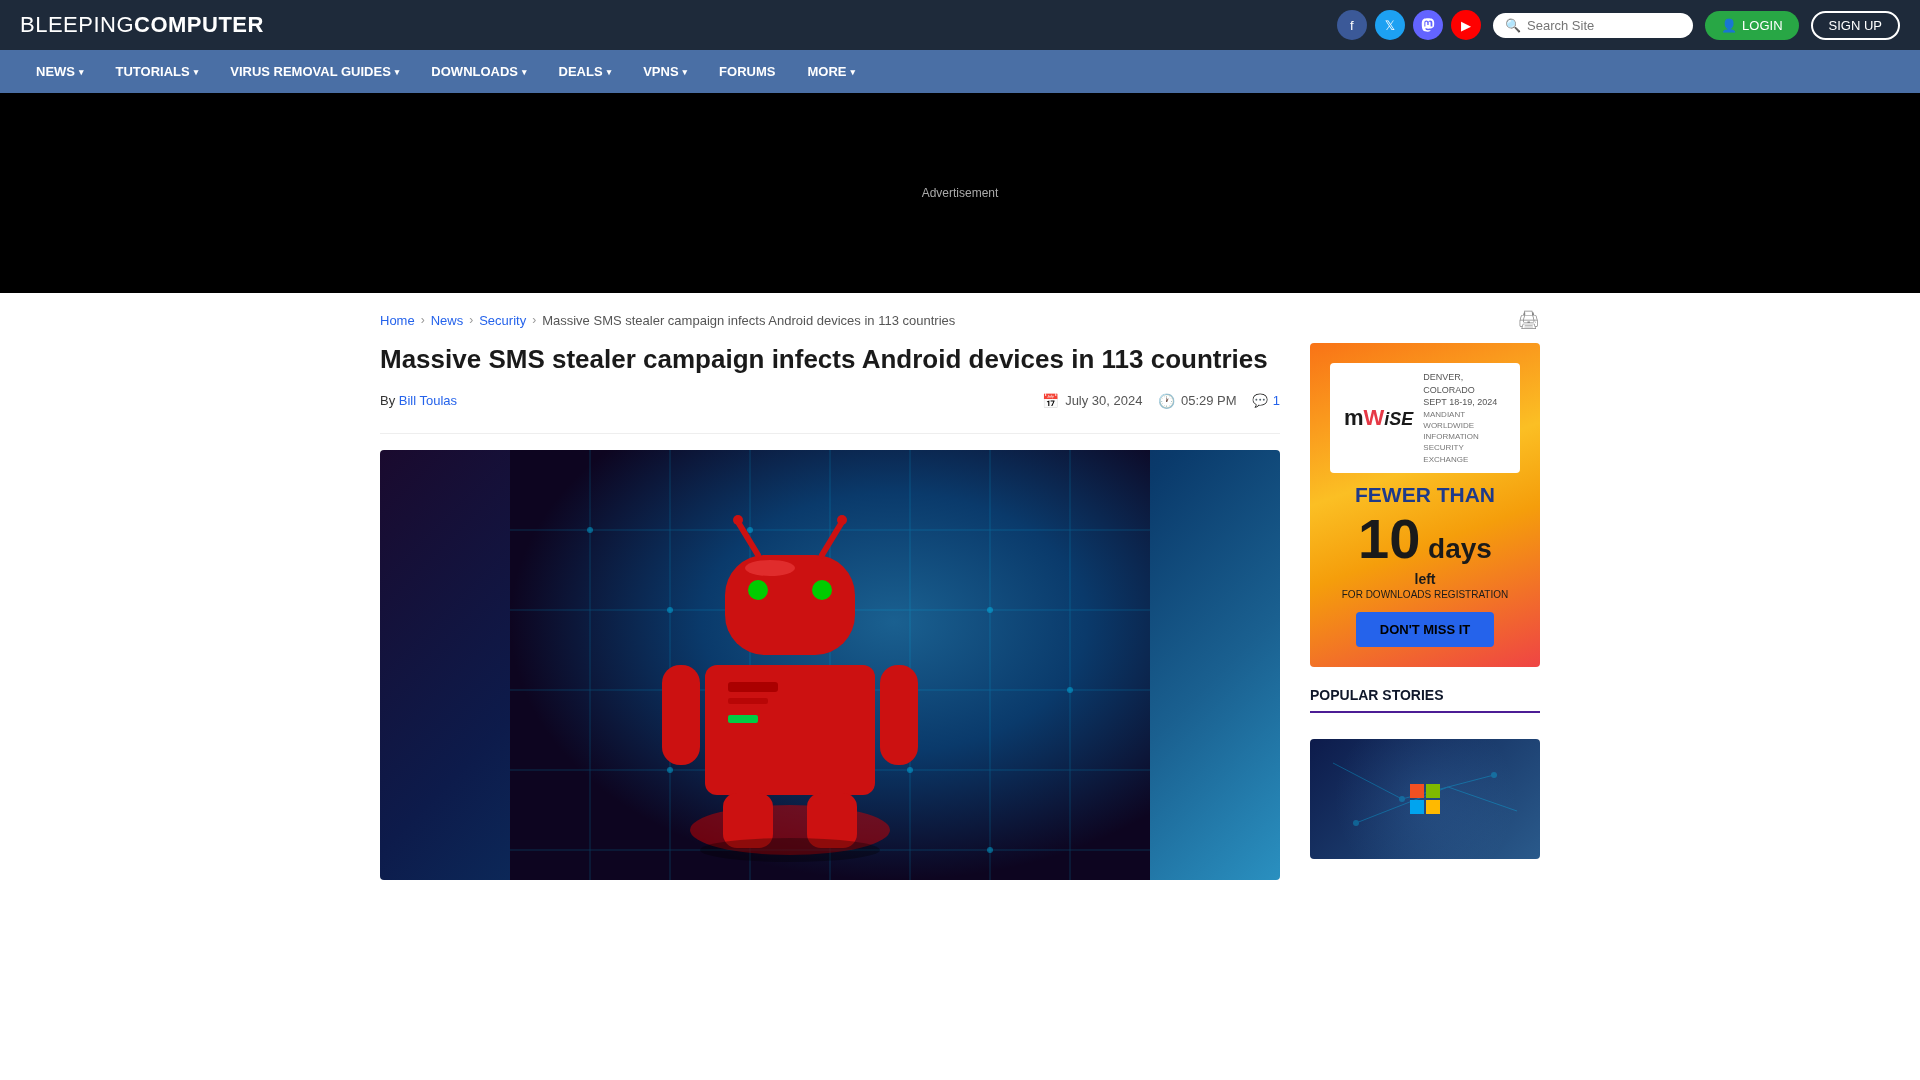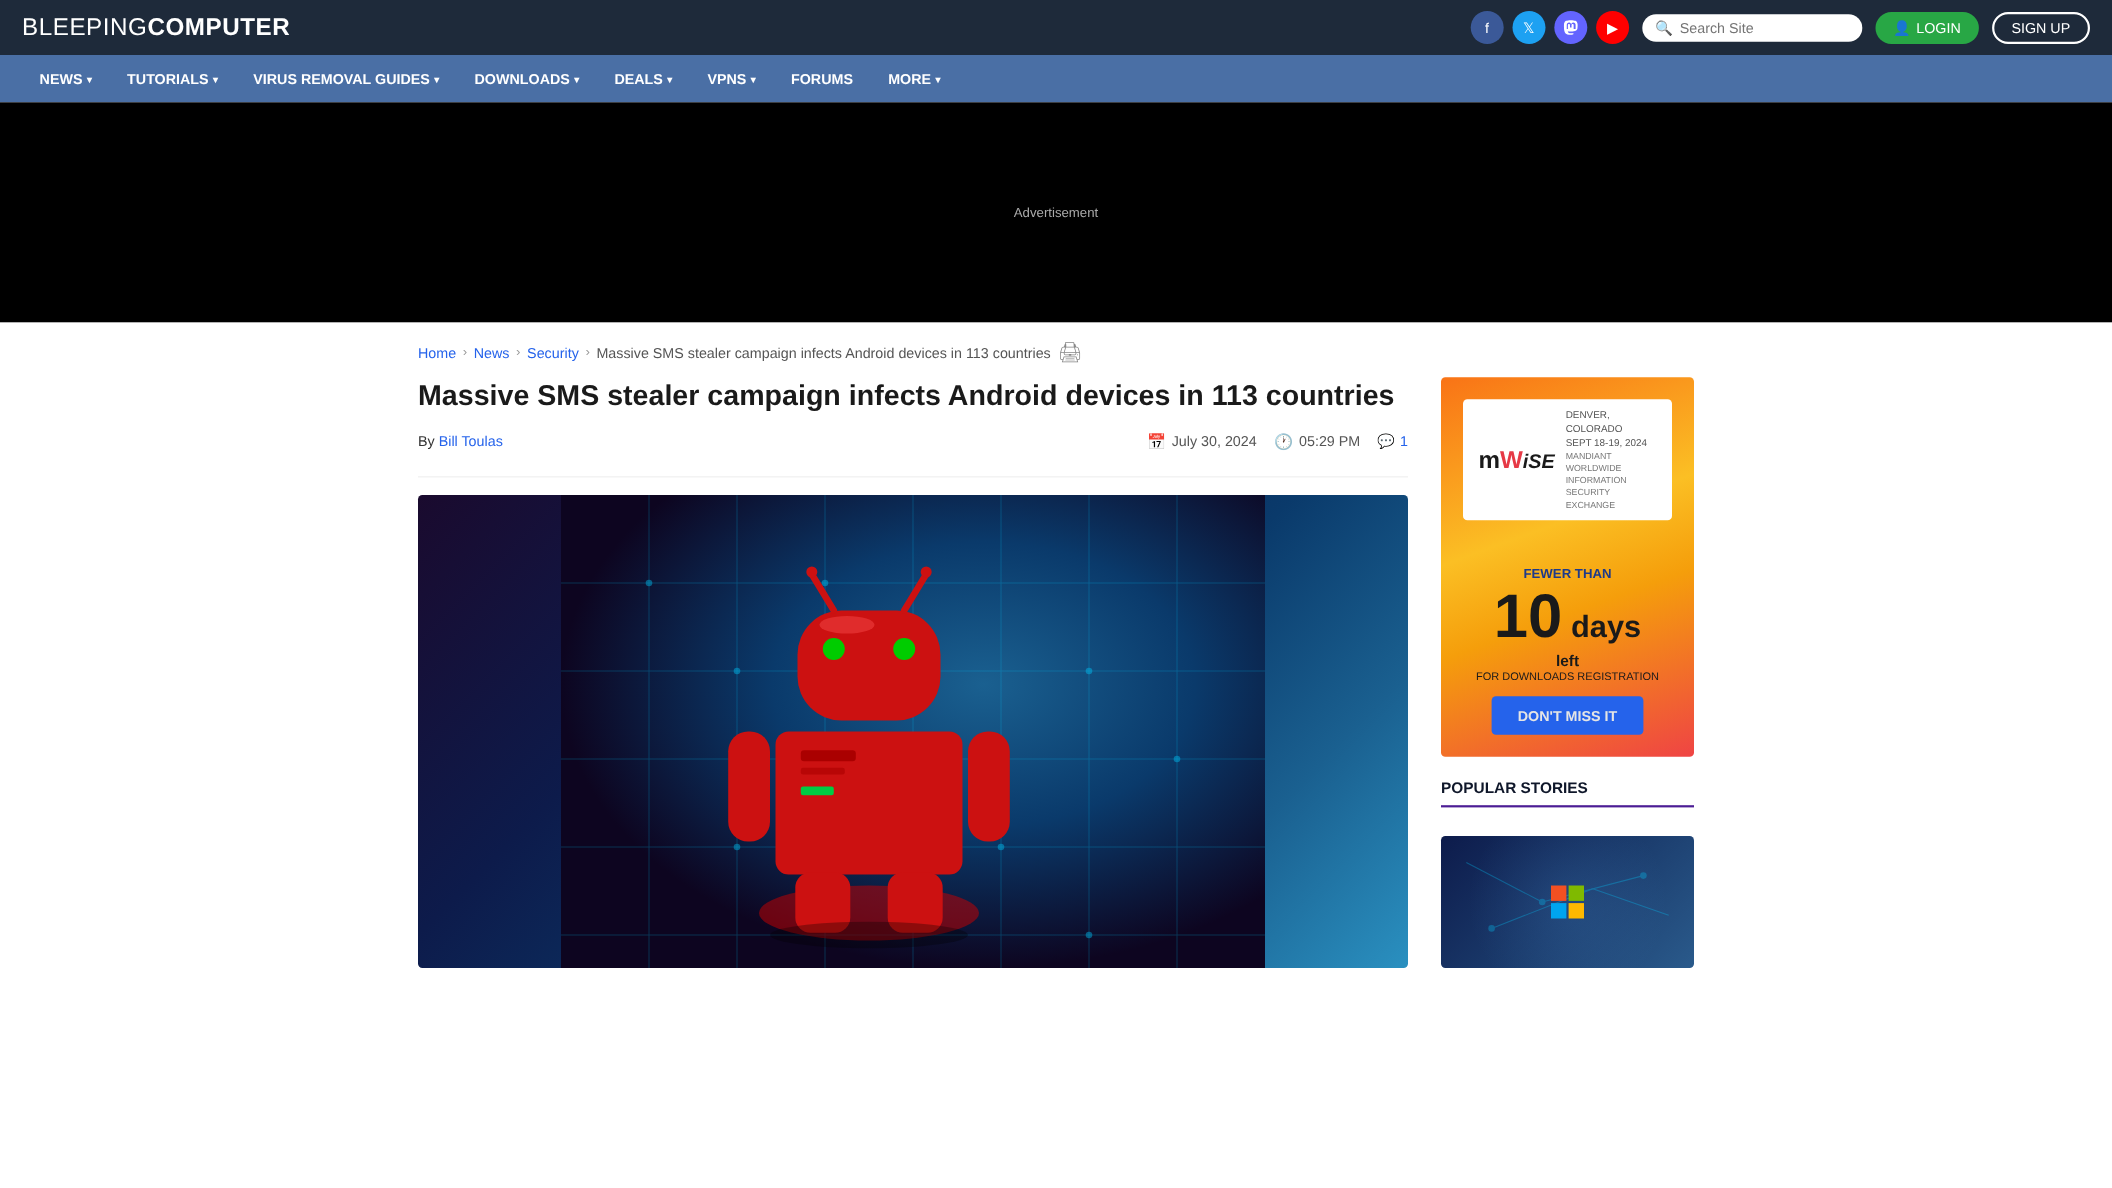--- a/index.html
+++ b/index.html
@@ -124,20 +124,21 @@
       padding: 0 20px;
     }
 
     
     .breadcrumb {
       display: flex;
       align-items: center;
       gap: 6px;
       padding: 16px 0 12px 0;
       font-size: 13px;
+      justify-content: space-between;
     }
     .breadcrumb-left {
       display: flex;
       align-items: center;
       gap: 6px;
     }
     .breadcrumb a { color: #2563eb; text-decoration: none; }
     .breadcrumb-separator { color: #999; font-size: 12px; }
     .breadcrumb-current { color: #555; }
     .print-icon { color: #888; cursor: pointer; font-size: 18px; }
@@ -232,24 +233,23 @@
       gap: 10px;
     }
     .ad-location {
       font-size: 9px;
       color: #555;
       text-align: left;
       line-height: 1.4;
     }
     .ad-headline-small {
       color: #1e3a8a;
-      font-size: 12px;
+      font-size: 21px;
       font-weight: 700;
       margin-bottom: 4px;
-      margin-top: 31px;
     }
     .ad-headline-big {
       font-size: 56px;
       font-weight: 900;
       color: #1a1a1a;
       line-height: 1;
       display: inline;
     }
     .ad-headline-rest {
       font-size: 28px;
@@ -263,21 +263,21 @@
       color: #1a1a1a;
       margin: 4px 0 2px;
     }
     .ad-sub {
       font-size: 10px;
       color: #1a1a1a;
       margin-bottom: 12px;
     }
     .ad-cta-btn {
       background: #2563eb;
-      color: #e5e5e5;
+      color: #000000;
       border: none;
       border-radius: 4px;
       padding: 10px 24px;
       font-size: 13px;
       font-weight: 700;
       cursor: pointer;
     }
 
     .popular-stories-title {
       font-size: 14px;

